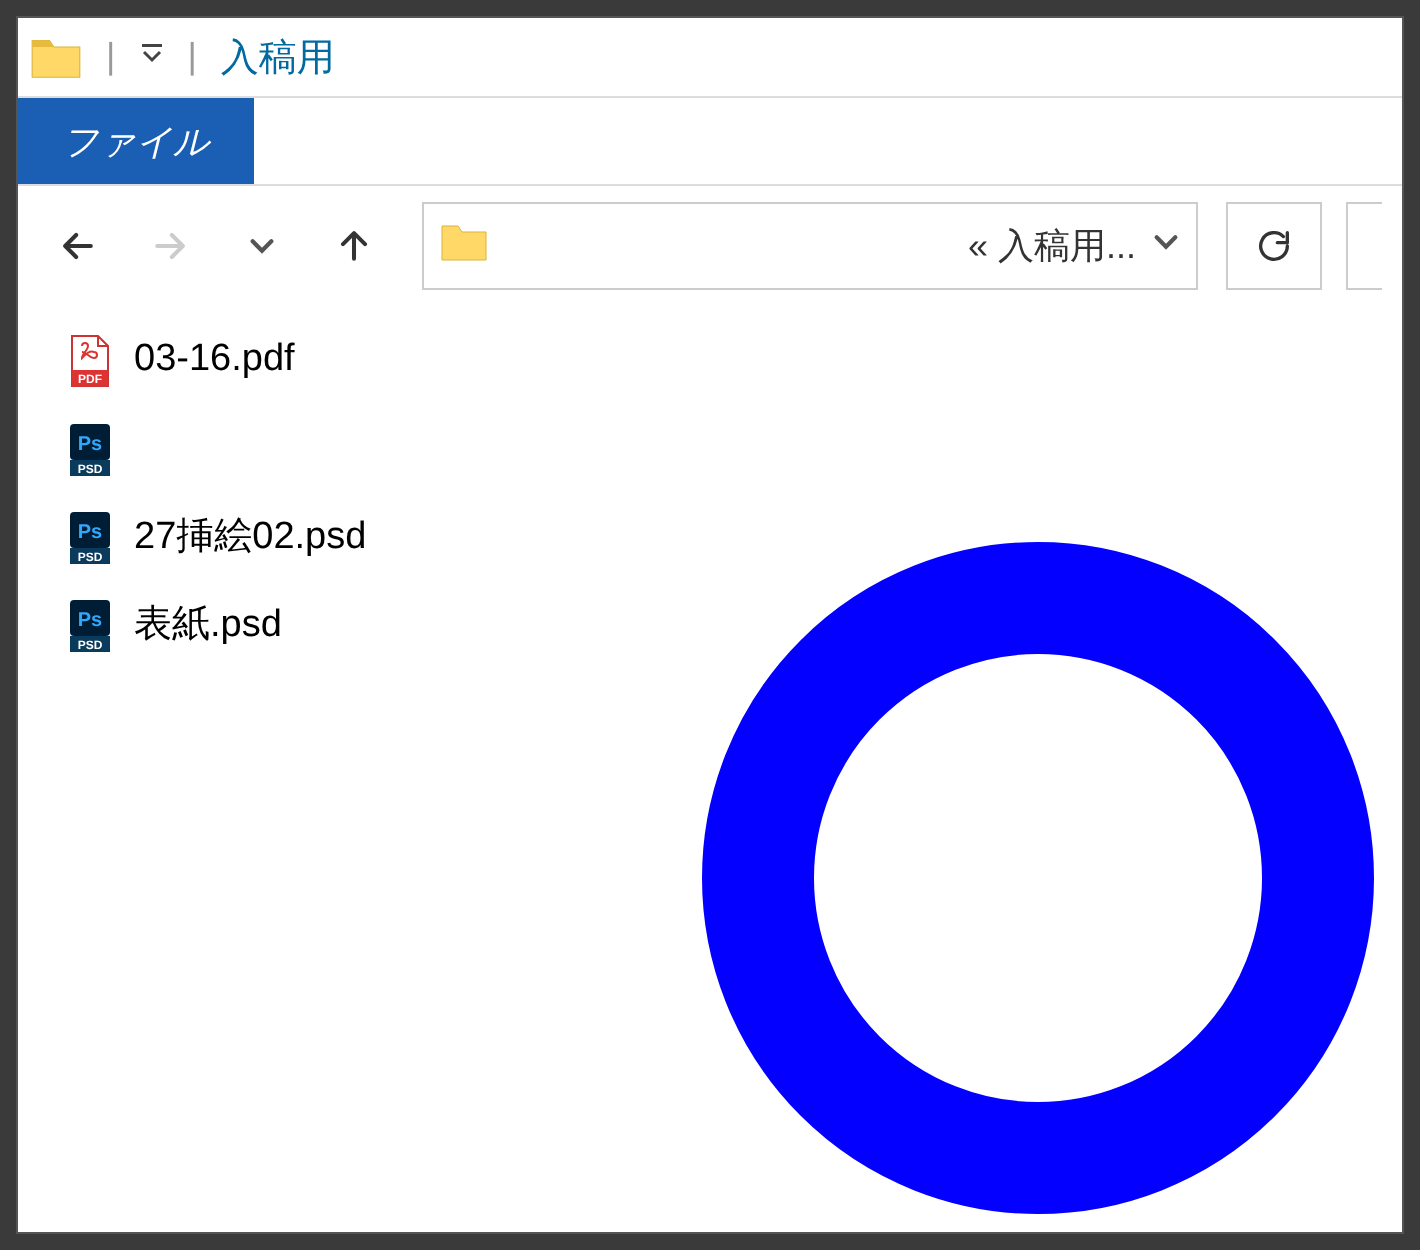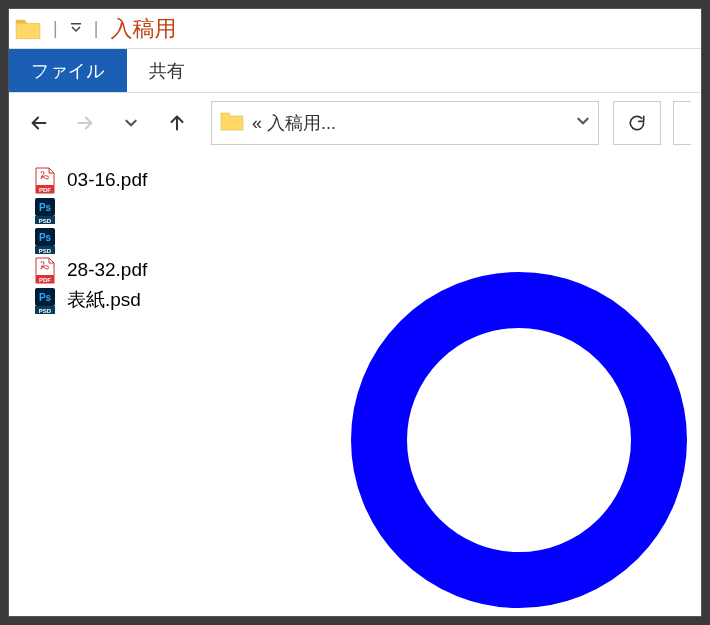--- a/index.html
+++ b/index.html
@@ -34,37 +34,38 @@
     .titlebar-divider {
       color: #999;
       margin: 0 6px;
       font-size: 18px;
     }
     .titlebar-chevron {
       margin: 0 6px;
       color: #444;
     }
     .window-title {
-      font-size: 22px;
-      color: #c2410c;
+      font-size: 19px;
+      color: #0369a1;
       margin-left: 6px;
     }
     .ribbon-tabs {
       height: 44px;
       display: flex;
       align-items: stretch;
       border-bottom: 1px solid #ddd;
     }
     .ribbon-tab {
       padding: 16px 22px;
       display: flex;
       align-items: center;
       font-size: 18px;
       color: #333;
       cursor: pointer;
+      font-style: italic;
     }
     .ribbon-tab.active {
       background: #1a5fb4;
       color: #fff;
     }
     .toolbar {
       height: 60px;
       display: flex;
       align-items: center;
       gap: 6px;
@@ -82,20 +83,21 @@
     .nav-btn.disabled { color: #bbb; cursor: default; }
     .address-bar {
       flex: 1;
       height: 44px;
       border: 1px solid #ccc;
       display: flex;
       align-items: center;
       padding: 0 8px;
       margin: 0 8px;
       gap: 8px;
+      text-align: right;
     }
     .address-text {
       flex: 1;
       font-size: 18px;
       color: #333;
     }
     .refresh-box {
       width: 48px;
       height: 44px;
       border: 1px solid #ccc;
@@ -112,20 +114,21 @@
       margin-left: 6px;
     }
     .content {
       flex: 1;
       padding: 12px 20px;
       position: relative;
     }
     .file-list {
       display: flex;
       flex-direction: column;
+      gap: 14px;
     }
     .file-row {
       display: flex;
       align-items: center;
       gap: 10px;
       cursor: pointer;
       padding: 2px 4px;
     }
     .file-icon {
       width: 24px;
@@ -160,21 +163,20 @@
           <rect x="1" y="1" width="10" height="1.5" fill="#444"></rect>
           <path d="M2 5 L6 9 L10 5" stroke="#444" stroke-width="1.5" fill="none"></path>
         </svg>
     </span>
     <span class="titlebar-divider">|</span>
     <span class="window-title">入稿用</span>
   </div>
 
   <div class="ribbon-tabs">
     <div class="ribbon-tab active">ファイル</div>
-    <div class="ribbon-tab">共有</div>
   </div>
 
   <div class="toolbar">
     <div class="nav-btn">
       <svg width="22" height="22" viewBox="0 0 24 24">
           <path d="M19 12H5 M11 6 L5 12 L11 18" stroke="#333" stroke-width="2.2" fill="none" stroke-linecap="round" stroke-linejoin="round"></path>
         </svg>
     </div>
     <div class="nav-btn disabled">
       <svg width="22" height="22" viewBox="0 0 24 24">
@@ -232,30 +234,21 @@
               <text x="12" y="25.5" font-size="6" fill="#fff" text-anchor="middle" font-family="sans-serif" font-weight="bold">PSD</text>
             </svg></span>
         </div>
         <div class="file-row">
           <span class="file-icon"><svg viewBox="0 0 24 28">
               <rect x="2" y="1" width="20" height="18" fill="#001d36" rx="2"></rect>
               <text x="12" y="14" font-size="10" fill="#31a8ff" text-anchor="middle" font-family="sans-serif" font-weight="bold">Ps</text>
               <rect x="2" y="19" width="20" height="8" fill="#0a3a5c"></rect>
               <text x="12" y="25.5" font-size="6" fill="#fff" text-anchor="middle" font-family="sans-serif" font-weight="bold">PSD</text>
             </svg></span>
-        </div>
-        <div class="file-row">
-          <span class="file-icon"><svg viewBox="0 0 24 28">
-              <path d="M3 1 h13 l5 5 v20 h-18 z" fill="#fff" stroke="#c33" stroke-width="1"></path>
-              <path d="M16 1 v5 h5" fill="none" stroke="#c33" stroke-width="1"></path>
-              <rect x="3" y="18" width="18" height="8" fill="#d33"></rect>
-              <text x="12" y="24.5" font-size="6" fill="#fff" text-anchor="middle" font-family="sans-serif" font-weight="bold">PDF</text>
-              <path d="M8 6 a1.5 1.5 0 0 1 3 0 c0 2 -3 4 -3 6 c2 -2 4 -4 6 -3 a1.5 1.5 0 0 1 0 3 c-2 0 -4 -3 -6 -3" fill="none" stroke="#d33" stroke-width="1"></path>
-            </svg></span>
-          <span class="file-name">28-32.pdf</span>
+          <span class="file-name">27挿絵02.psd</span>
         </div>
         <div class="file-row">
           <span class="file-icon"><svg viewBox="0 0 24 28">
               <rect x="2" y="1" width="20" height="18" fill="#001d36" rx="2"></rect>
               <text x="12" y="14" font-size="10" fill="#31a8ff" text-anchor="middle" font-family="sans-serif" font-weight="bold">Ps</text>
               <rect x="2" y="19" width="20" height="8" fill="#0a3a5c"></rect>
               <text x="12" y="25.5" font-size="6" fill="#fff" text-anchor="middle" font-family="sans-serif" font-weight="bold">PSD</text>
             </svg></span>
           <span class="file-name">表紙.psd</span>
         </div>

